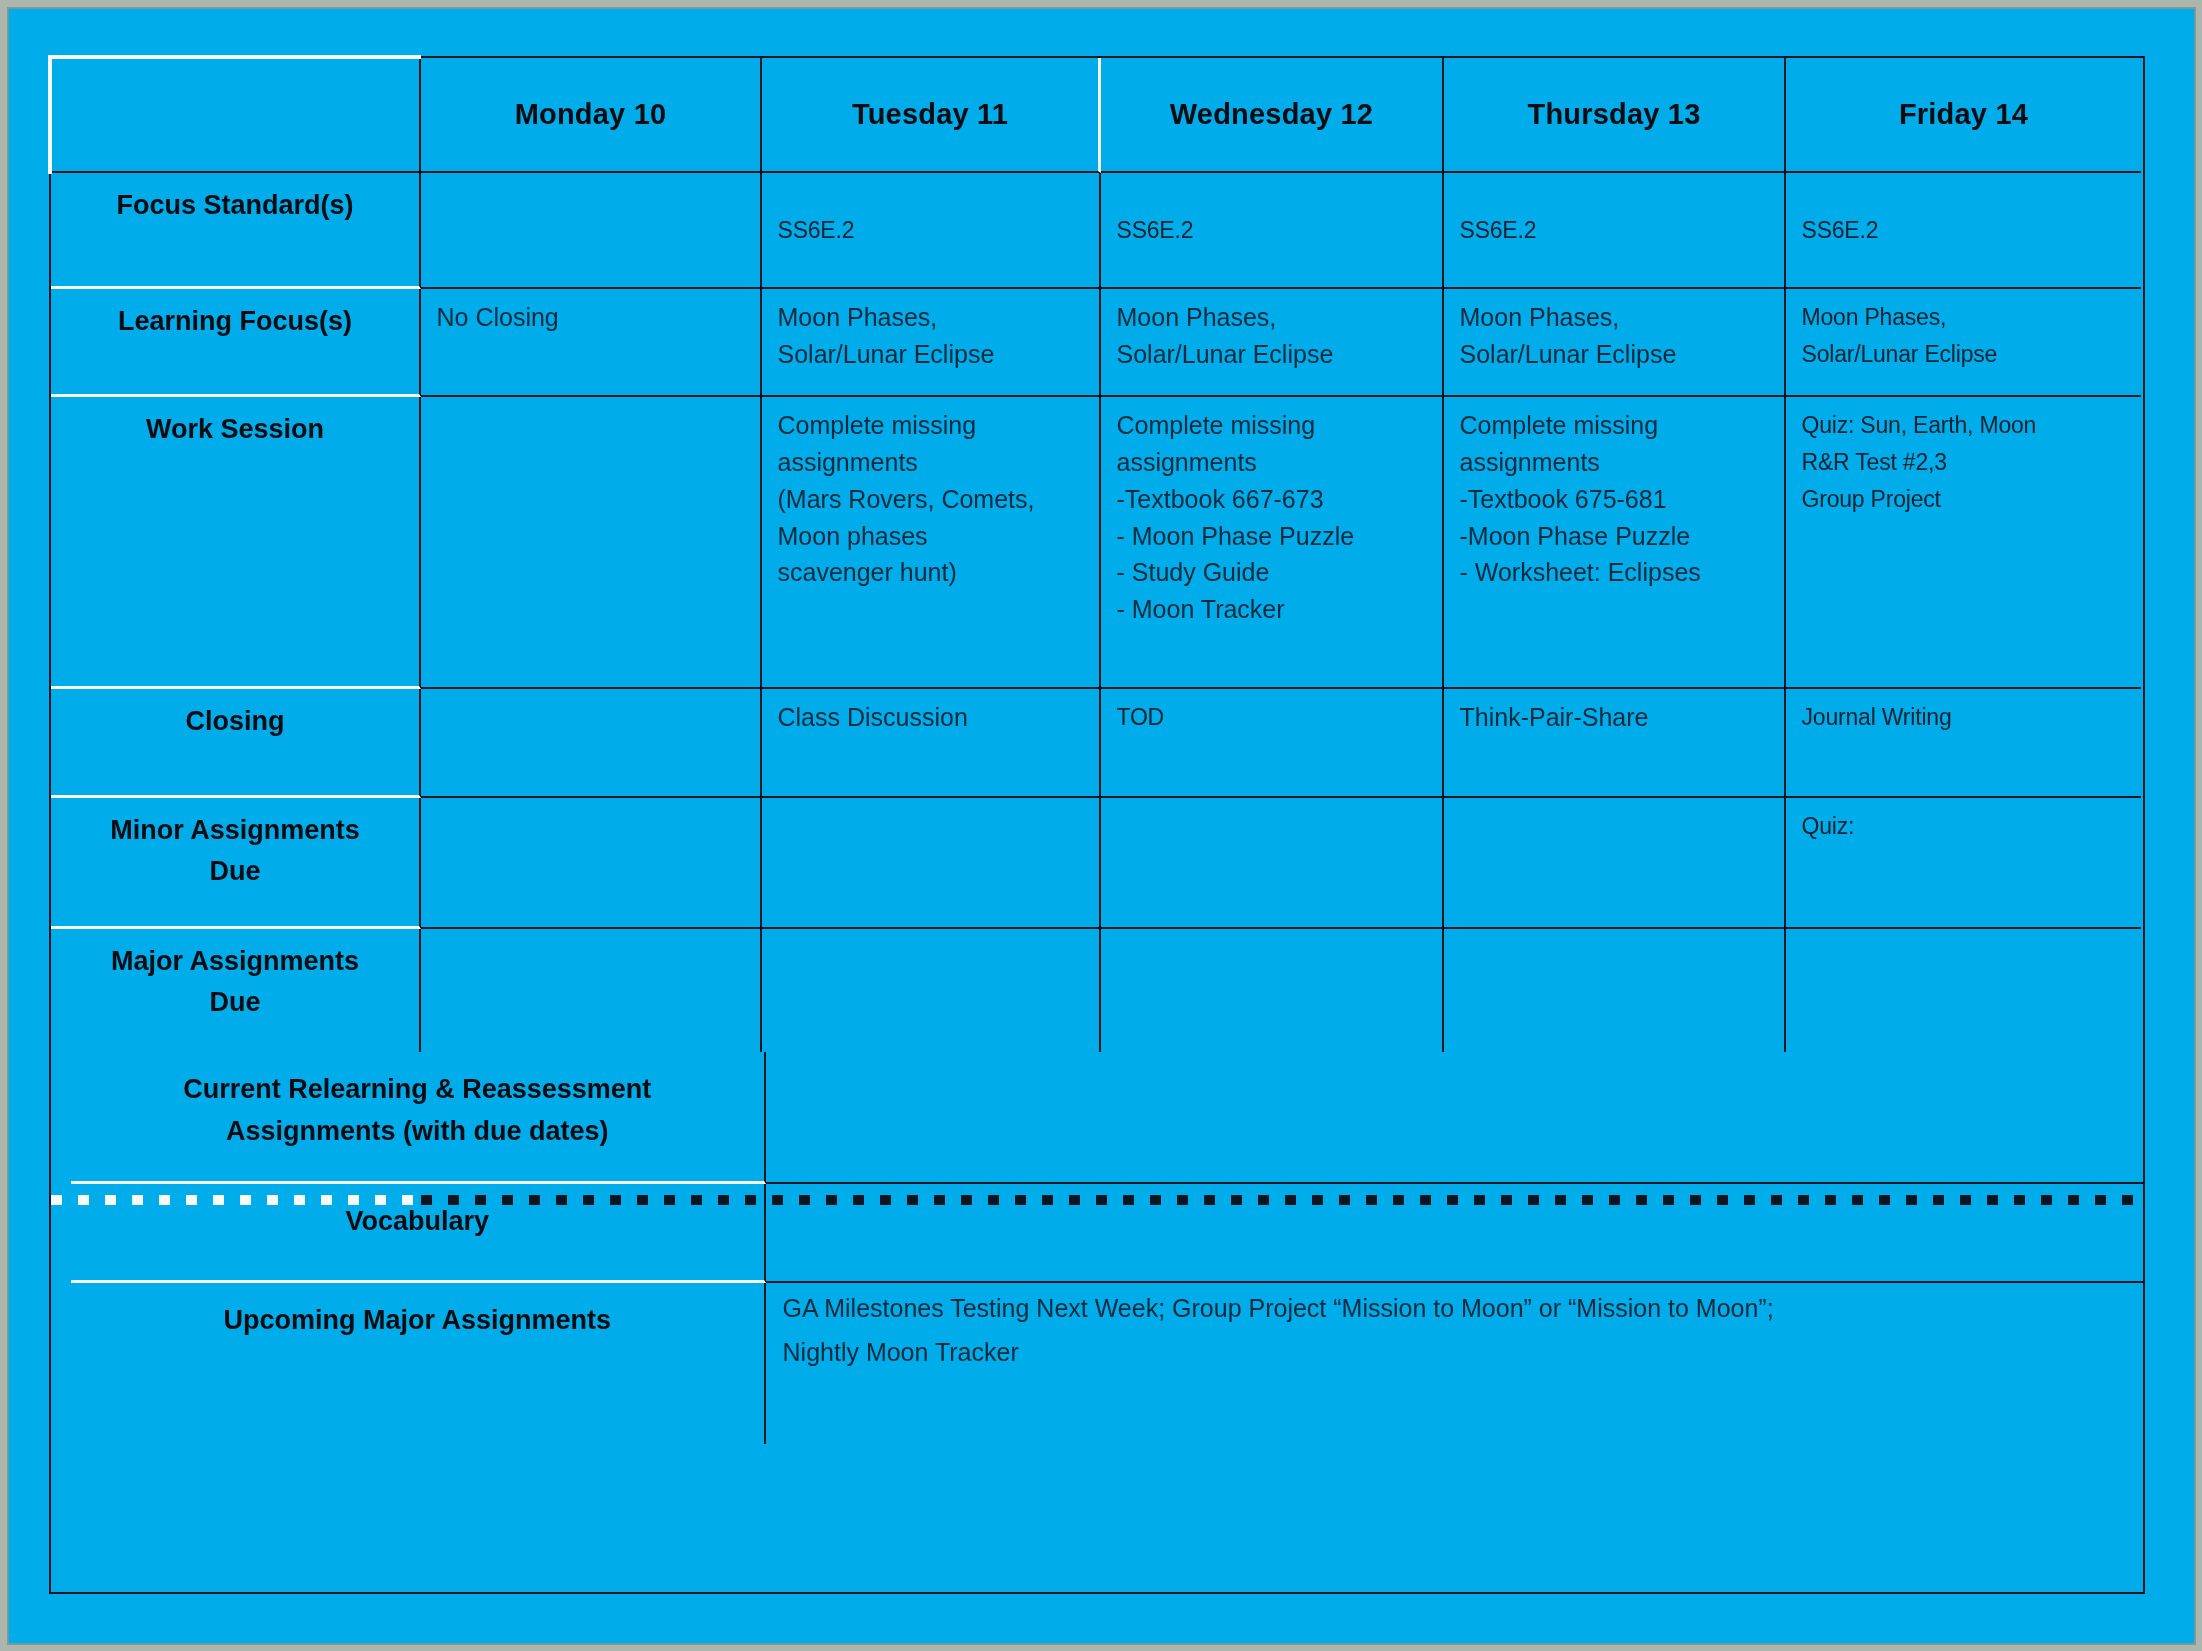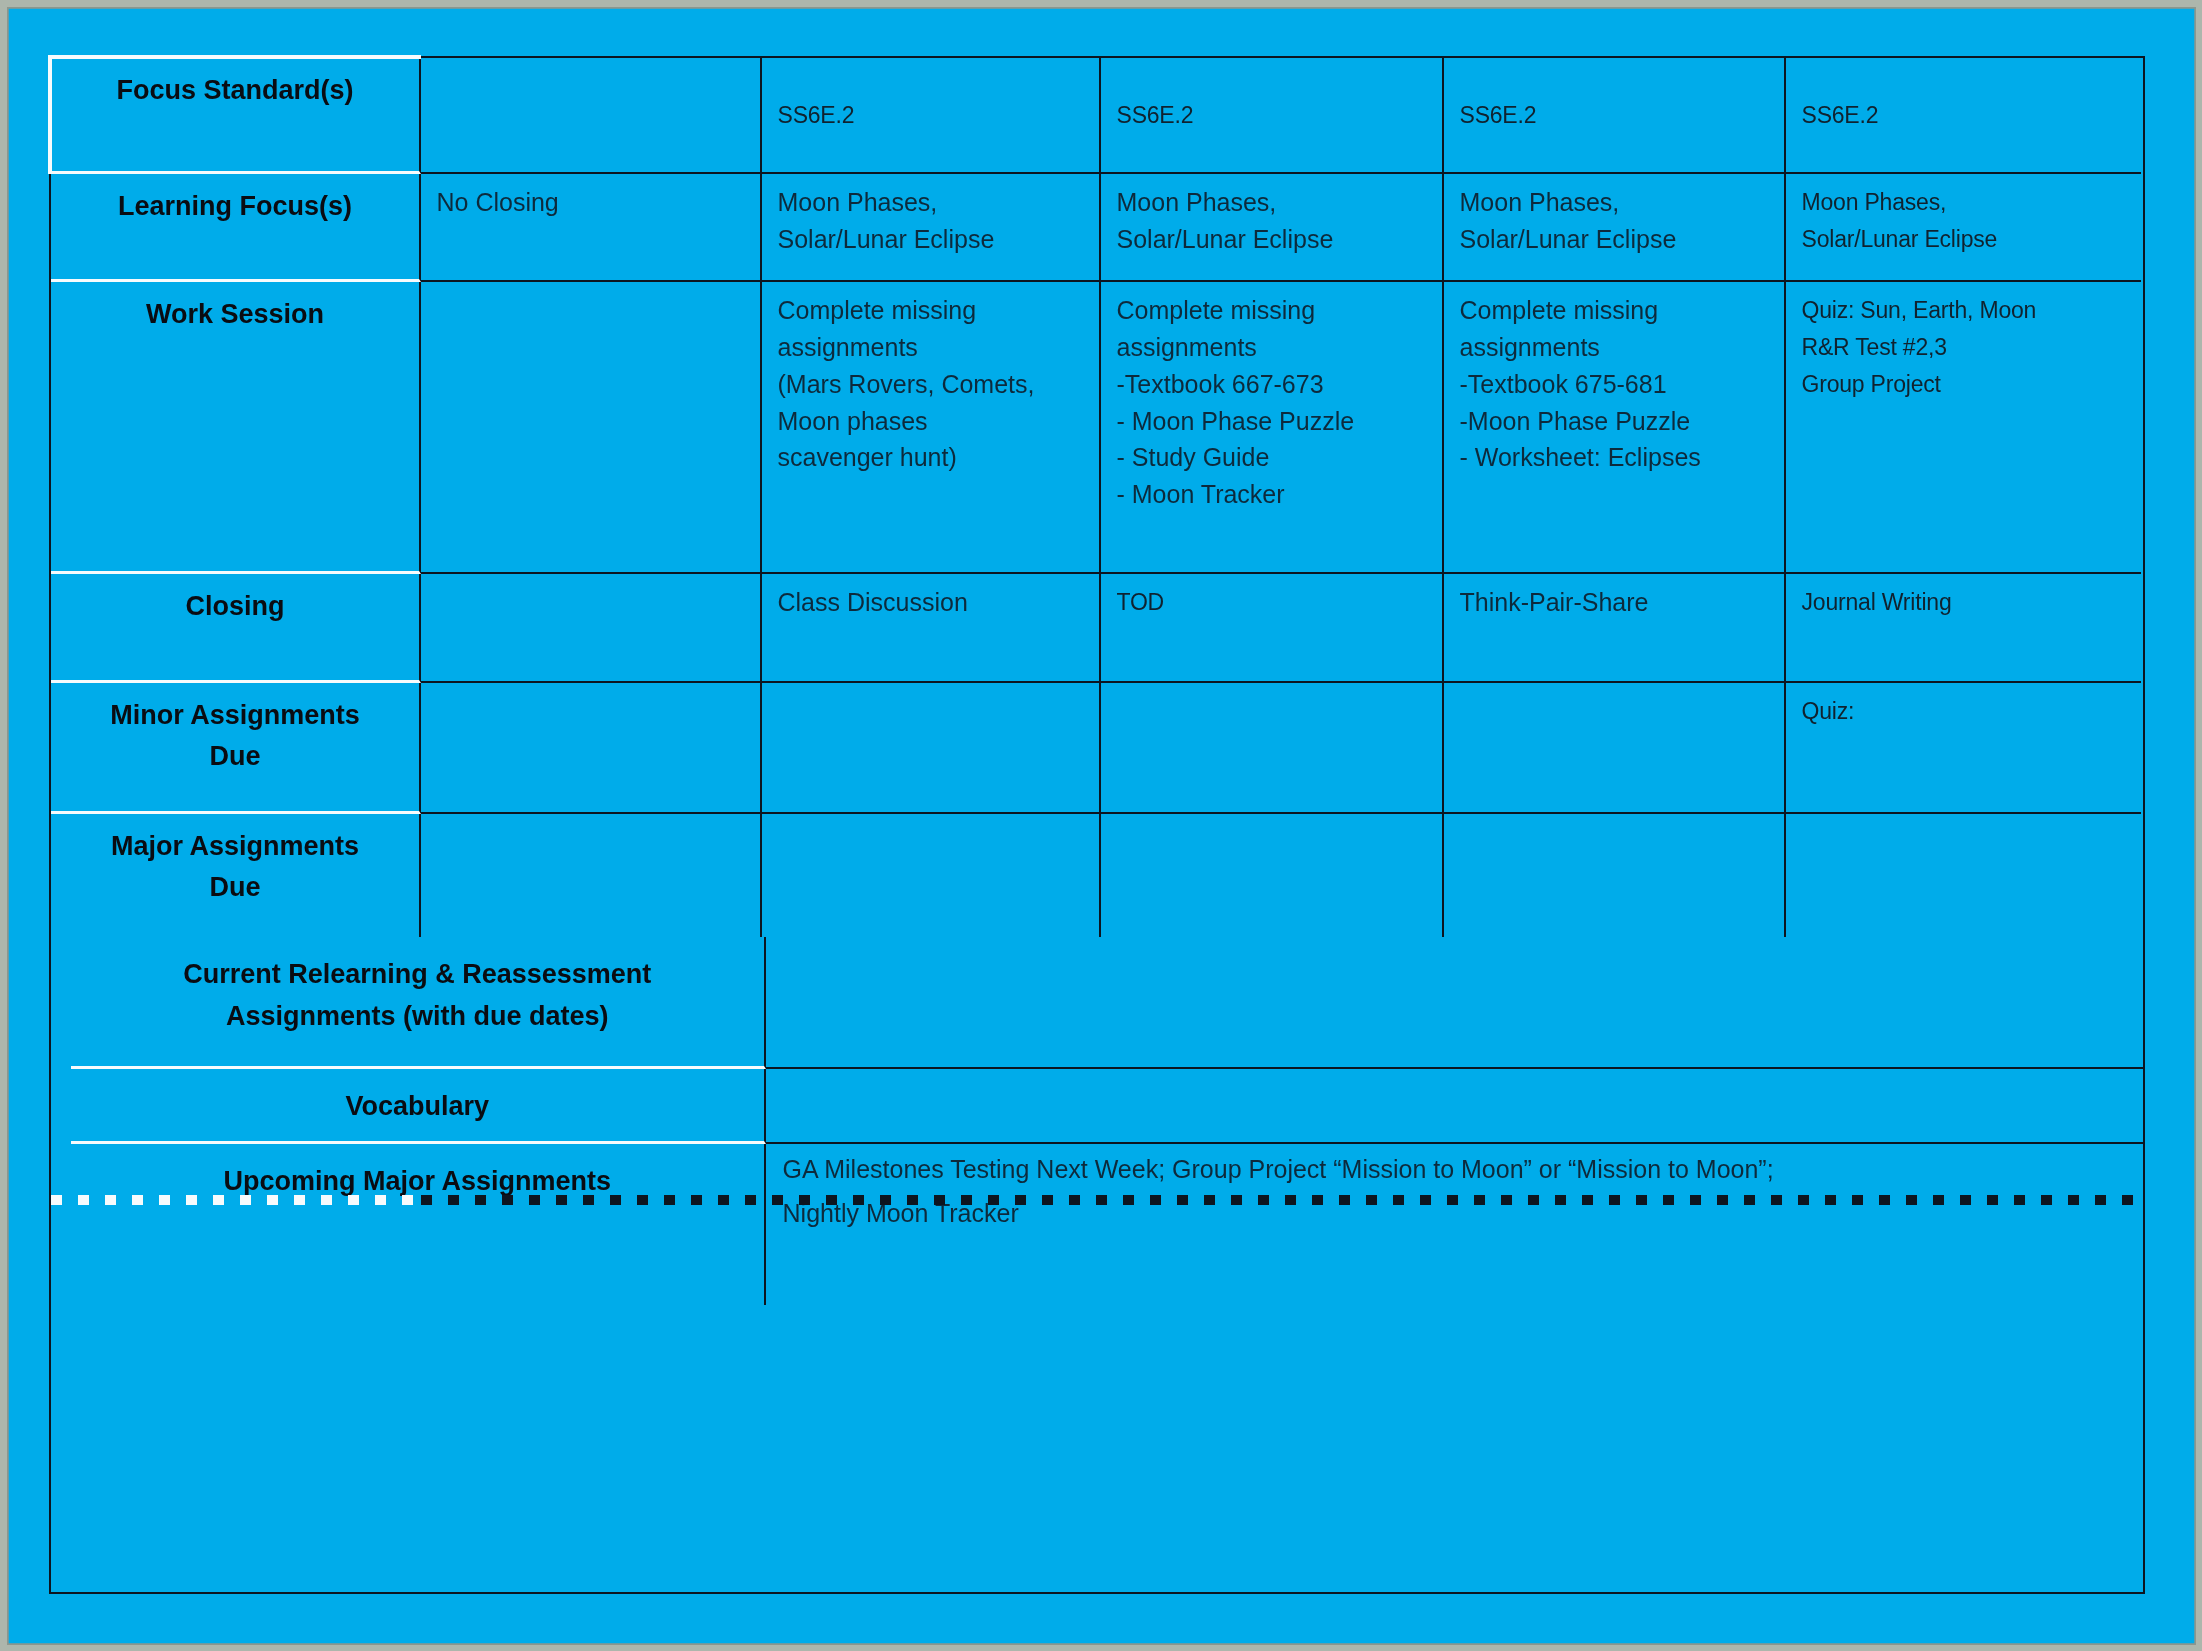--- a/index.html
+++ b/index.html
@@ -32,21 +32,21 @@
   .row{display:flex;width:100%}
   .r-header{height:115px}
   .r-focus{height:116px}
   .r-learning{height:108px}
   .r-opening{height:147px}
   .r-work{height:292px}
   .r-closing{height:109px}
   .r-minor{height:131px}
   .r-major{height:123px}
   .r-current{height:132px}
-  .r-vocab{height:75px}
+  .r-vocab{height:99px}
   .r-upcoming{height:161px}
   .c{
     border-right:2.6px solid var(--bk);
     border-bottom:2.6px solid var(--bk);
     white-space:pre-line;
     overflow:hidden;
   }
   .w0{width:370px}
   .w1{width:341px}
   .w2{width:339px}
@@ -96,20 +96,28 @@
 </style>
 </head>
 <body>
 
 <div class="frame"></div>
 
 <div class="tbl">
   <div class="corner-top"></div>
   <div class="corner-left"></div>
 
+  <div class="row r-header">
+    <div class="c w0"></div>
+    <div class="c w1 hd">Monday 10</div>
+    <div class="c w2 hd hd-tue">Tuesday 11</div>
+    <div class="c w3 hd">Wednesday 12</div>
+    <div class="c w4 hd">Thursday 13</div>
+    <div class="c w5 hd">Friday 14</div>
+  </div>
 
   <div class="row r-focus">
     <div class="c w0 lab wb">Focus Standard(s)</div>
     <div class="c w1 cell"></div>
     <div class="c w2 cell cond vcell">SS6E.2</div>
     <div class="c w3 cell cond vcell">SS6E.2</div>
     <div class="c w4 cell cond vcell">SS6E.2</div>
     <div class="c w5 cell cond vcell">SS6E.2</div>
   </div>
 

